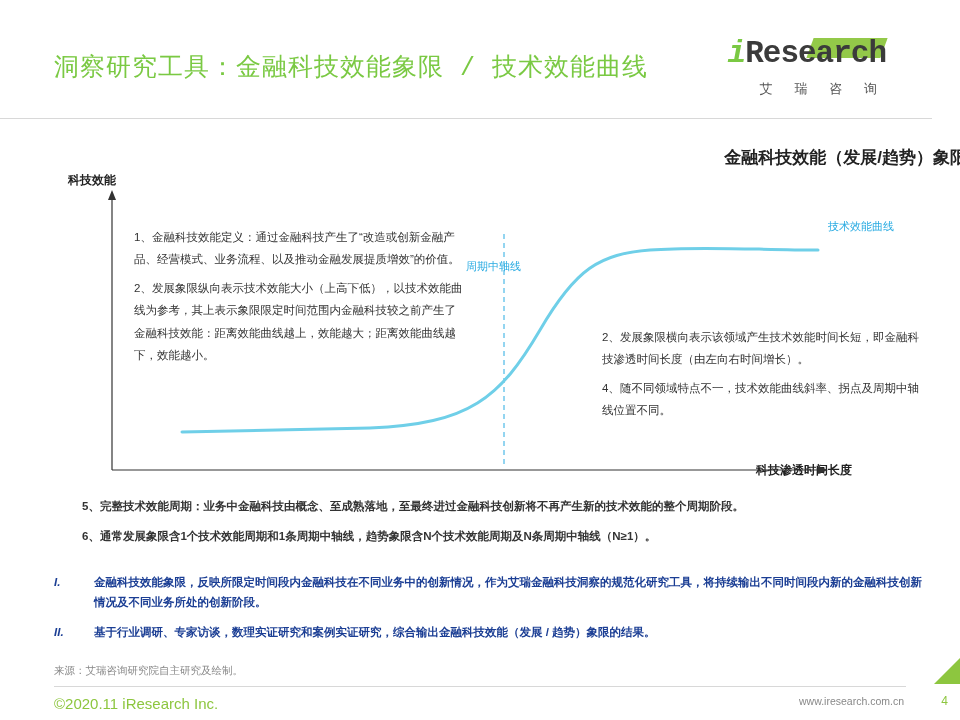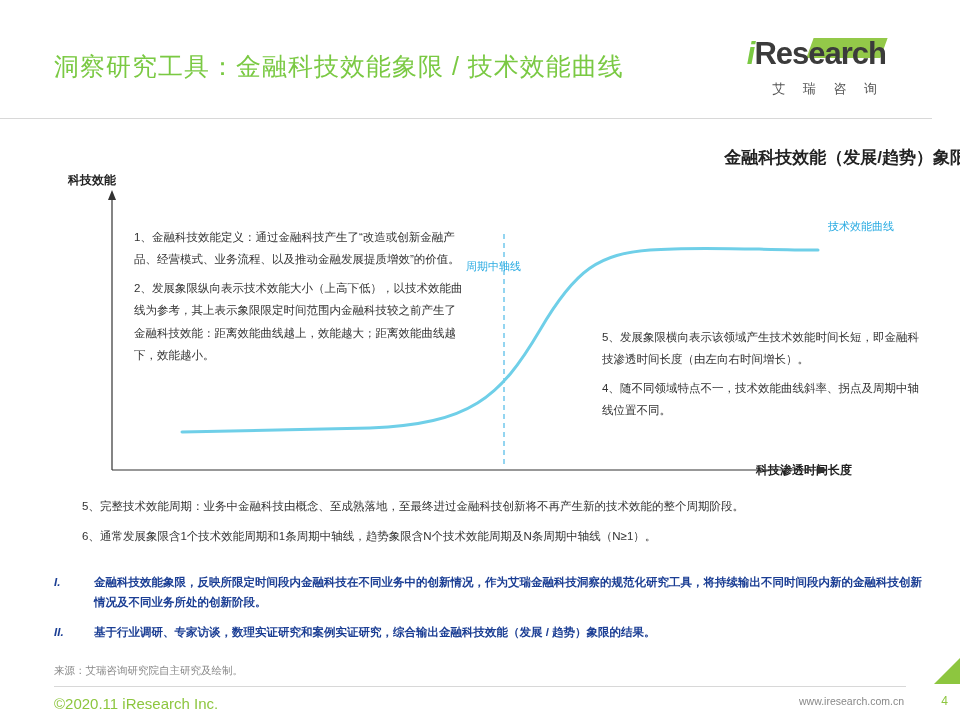--- a/index.html
+++ b/index.html
@@ -17,20 +17,21 @@
   }
 
   
   .header {
     position: absolute;
     left: 0; top: 0;
     width: 932px;
     height: 118px;
     background: #ffffff;
     border-bottom: 1px solid #d8d8d8;
+    font-family: Liberation Mono, monospace;
   }
   .header-title {
     position: absolute;
     left: 54px;
     top: 50px;
     font-size: 25px;
     color: #7ac943;
     letter-spacing: 1px;
     white-space: nowrap;
   }
@@ -153,21 +154,21 @@
   
   .lower-notes {
     position: absolute;
     left: 82px;
     top: 496px;
     width: 800px;
     font-size: 11.5px;
     line-height: 1.9;
     color: #333;
   }
-  .lower-notes p { margin: 0 0 8px 0; }
+  .lower-notes p { margin: 0 0 8px 0; font-weight: bold; }
 
   
   .conclusions {
     position: absolute;
     left: 54px;
     top: 572px;
     width: 876px;
     font-size: 11.5px;
     line-height: 1.75;
     color: #1b3e94;
@@ -264,21 +265,21 @@
 
   <path d="M 182,432 L 370,428 C 470,424 500,398 540,330 C 576,268 600,254 650,250 C 700,246 760,250 818,250" fill="none" stroke="#6fcfe8" stroke-width="3" stroke-linecap="round"></path>
 </svg>
 
 <div class="note-left">
   <p>1、金融科技效能定义：通过金融科技产生了“改造或创新金融产品、经营模式、业务流程、以及推动金融发展提质增效”的价值。</p>
   <p>2、发展象限纵向表示技术效能大小（上高下低），以技术效能曲线为参考，其上表示象限限定时间范围内金融科技较之前产生了金融科技效能：距离效能曲线越上，效能越大；距离效能曲线越下，效能越小。</p>
 </div>
 
 <div class="note-right">
-  <p>5、发展象限横向表示该领域产生技术效能时间长短，即金融科技渗透时间长度（由左向右时间增长）。</p>
+  <p>2、发展象限横向表示该领域产生技术效能时间长短，即金融科技渗透时间长度（由左向右时间增长）。</p>
   <p>4、随不同领域特点不一，技术效能曲线斜率、拐点及周期中轴线位置不同。</p>
 </div>
 
 <div class="lower-notes">
   <p>5、完整技术效能周期：业务中金融科技由概念、至成熟落地，至最终进过金融科技创新将不再产生新的技术效能的整个周期阶段。</p>
   <p>6、通常发展象限含1个技术效能周期和1条周期中轴线，趋势象限含N个技术效能周期及N条周期中轴线（N≥1）。</p>
 </div>
 
 <div class="conclusions">
   <div class="conc-row">

